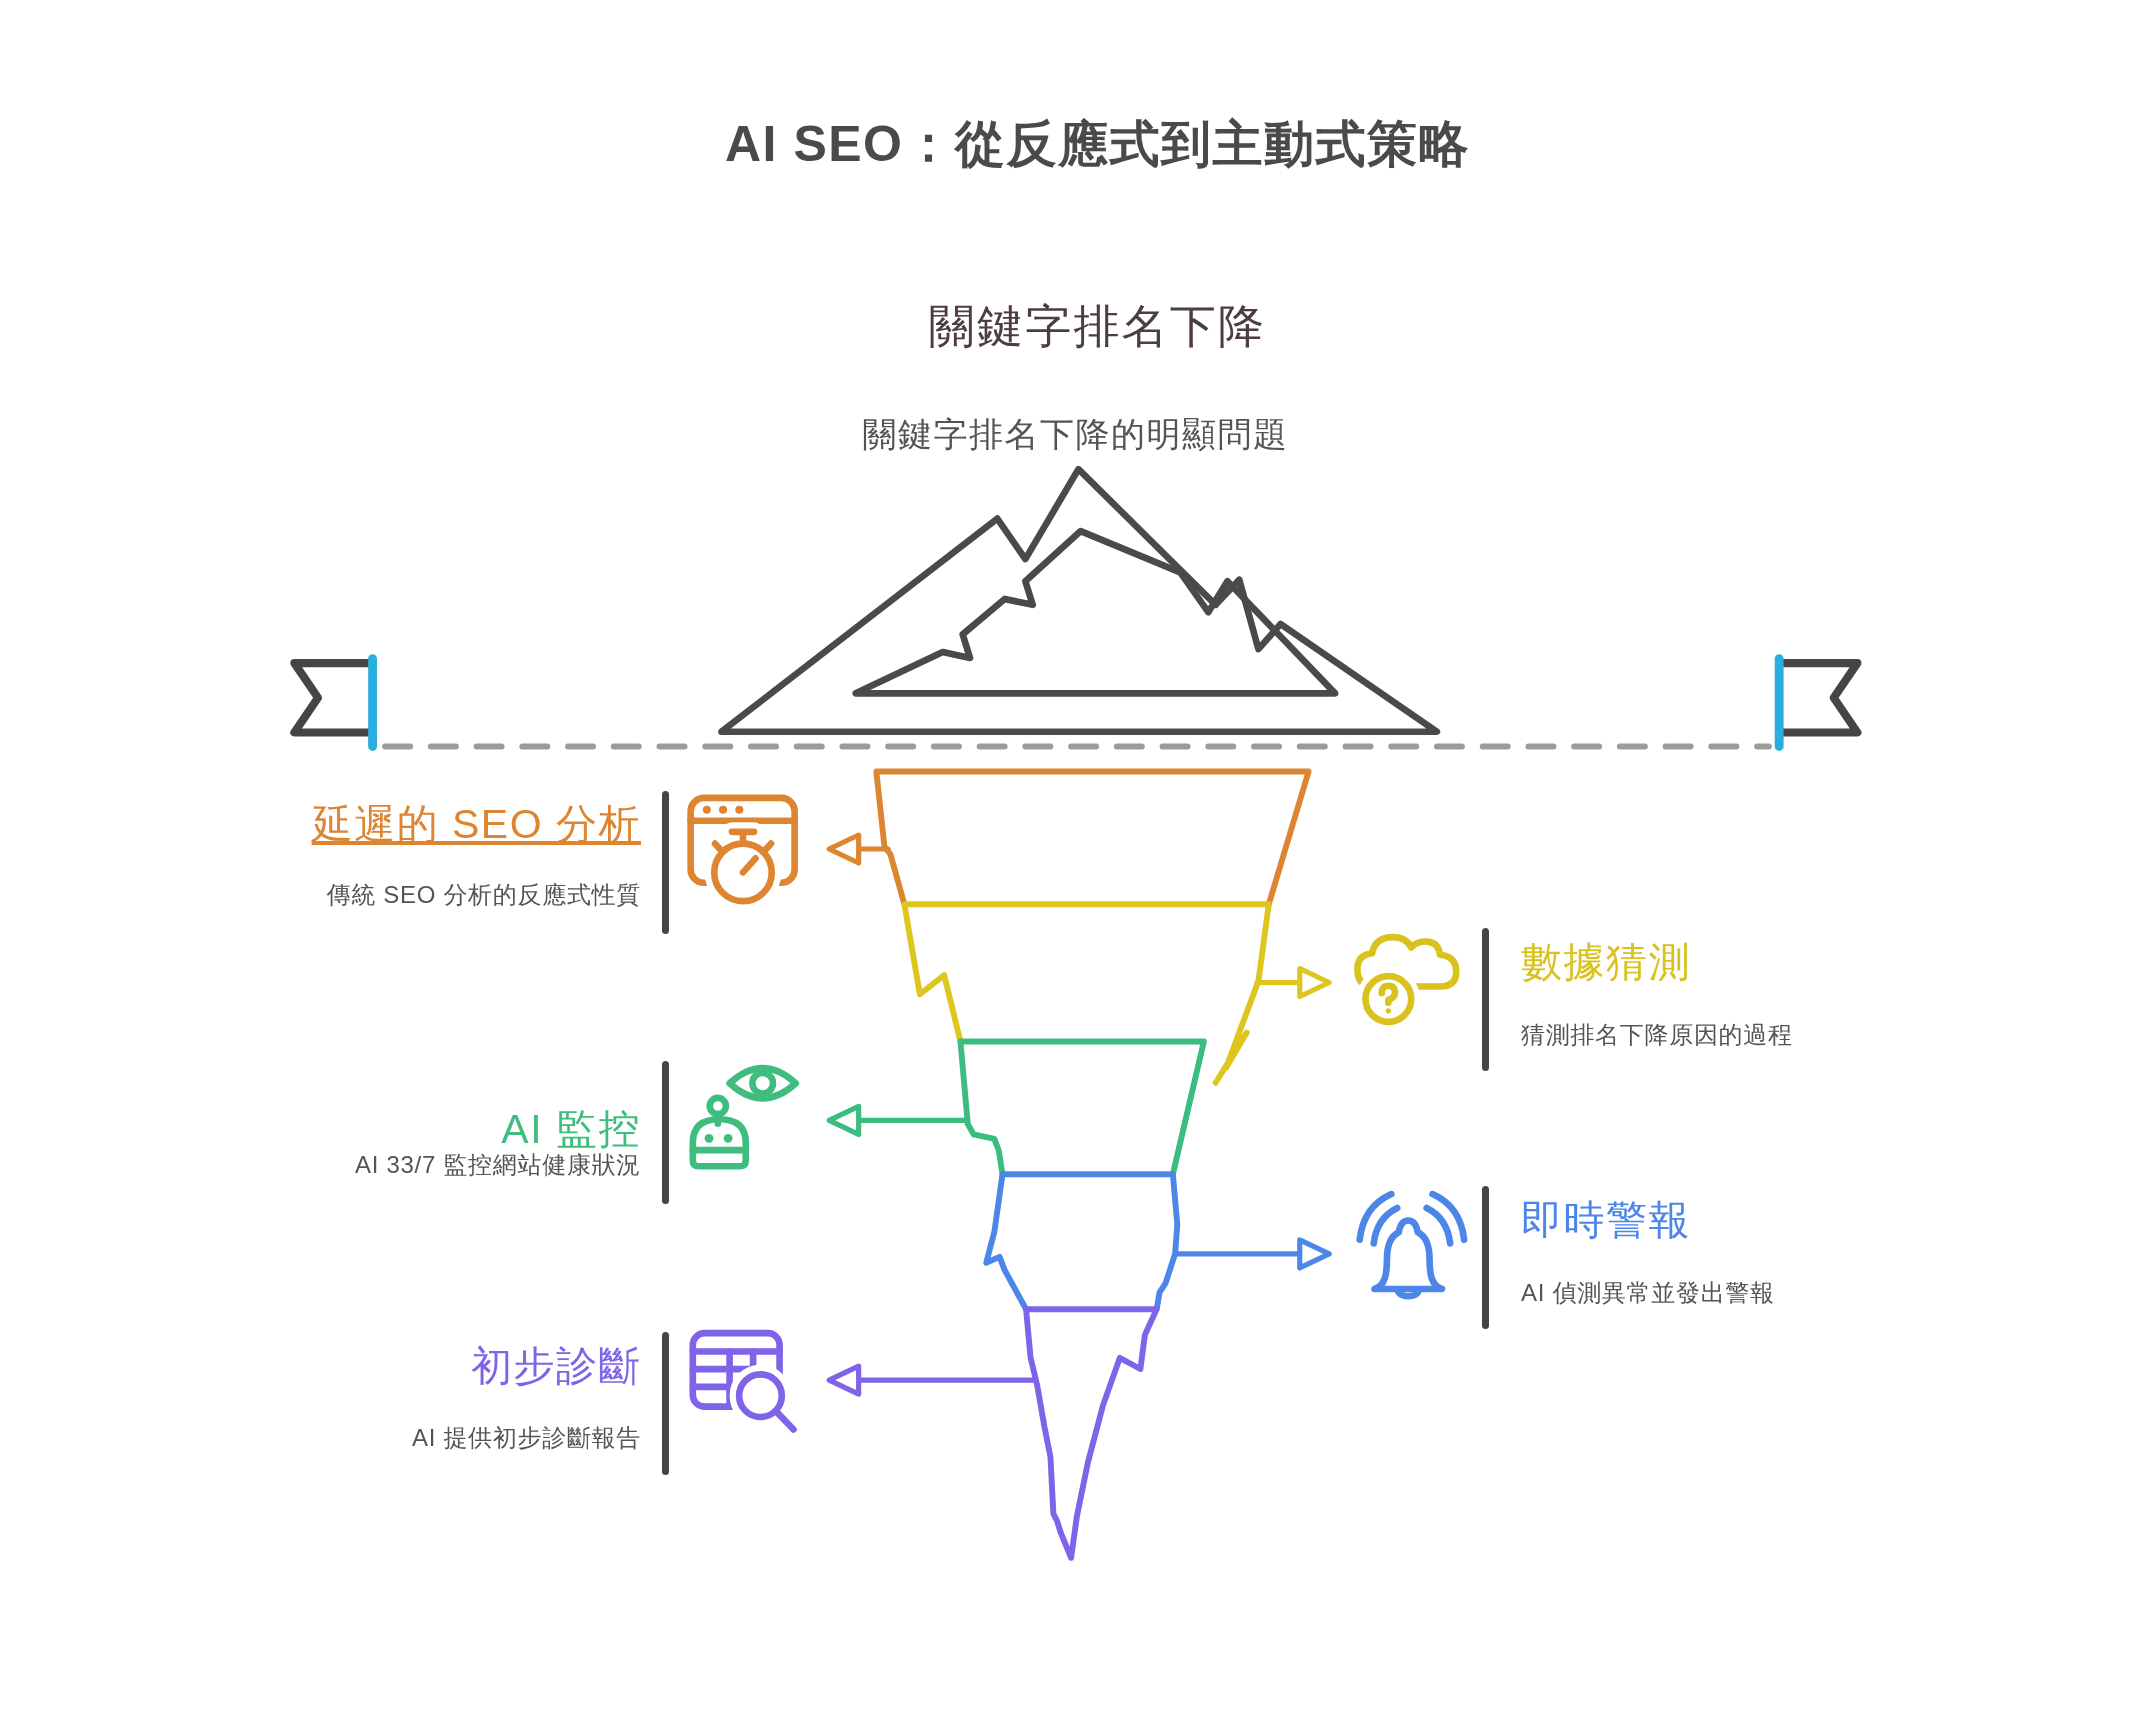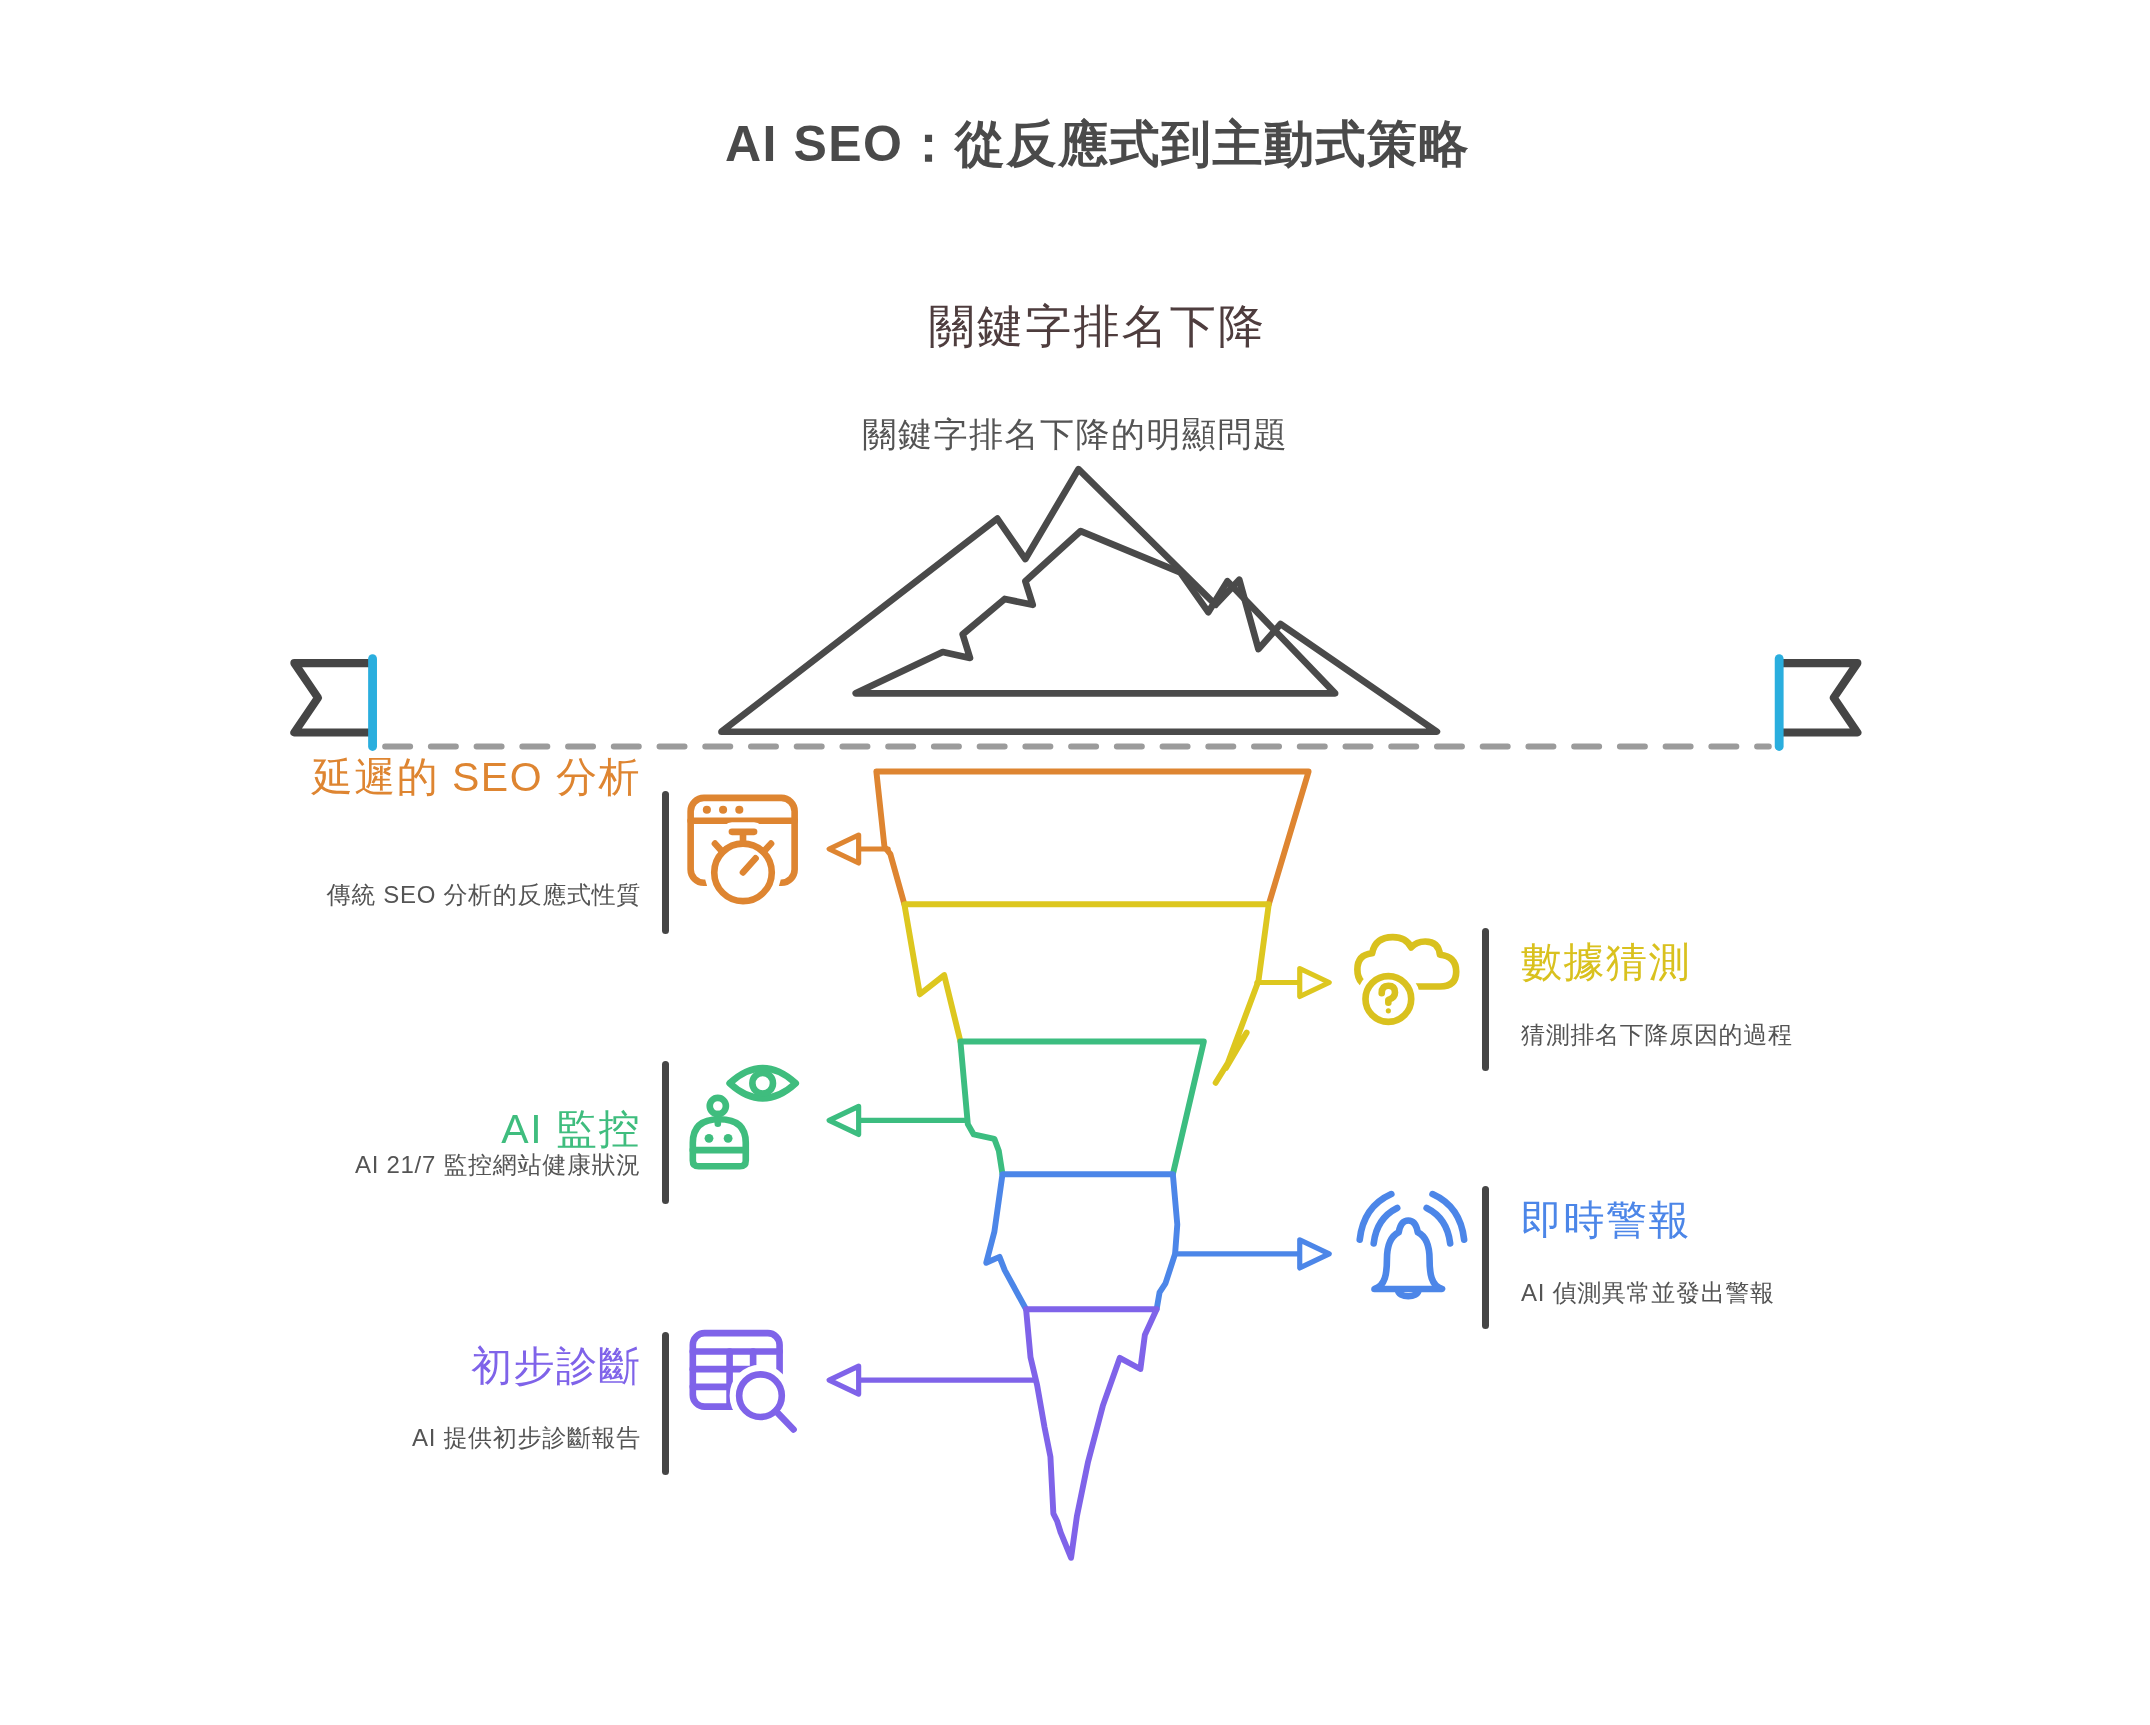--- a/index.html
+++ b/index.html
@@ -152,26 +152,26 @@
   <svg class="abs" style="left:1350px;top:1186px;" width="129" height="125" viewBox="0 0 175 170" fill="none" stroke="#4c86e8" stroke-width="9" stroke-linecap="round" stroke-linejoin="round">
     <path d="M 13 73 Q 18 28 56 11"></path>
     <path d="M 32 78 Q 36 44 64 30"></path>
     <path d="M 155 73 Q 150 28 112 11"></path>
     <path d="M 136 78 Q 132 44 104 30"></path>
     <path d="M 33 140 C 48 136 50 118 50 100 C 50 78 56 68 66 63 C 68 52 72 47 79 47 C 86 47 90 52 92 63 C 102 68 108 78 108 100 C 108 118 110 136 125 140 Z"></path>
     <path d="M 65 141 C 65 153 93 153 93 141"></path>
   </svg>
 
   <div class="abs divider" style="left:662px;top:791px;"></div>
-  <div class="abs lvl-title left-col t-orange" style="top:750px;">延遲的 SEO 分析</div>
+  <div class="abs lvl-title left-col t-orange" style="top:797px;text-decoration:underline;">延遲的 SEO 分析</div>
   <div class="abs lvl-desc left-col" style="top:879px;">傳統 SEO 分析的反應式性質</div>
 
   <div class="abs divider" style="left:662px;top:1061px;"></div>
   <div class="abs lvl-title left-col t-green" style="top:1102px;">AI 監控</div>
-  <div class="abs lvl-desc left-col" style="top:1149px;">AI 21/7 監控網站健康狀況</div>
+  <div class="abs lvl-desc left-col" style="top:1149px;">AI 33/7 監控網站健康狀況</div>
 
   <div class="abs divider" style="left:662px;top:1332px;"></div>
   <div class="abs lvl-title left-col t-purple" style="top:1339px;">初步診斷</div>
   <div class="abs lvl-desc left-col" style="top:1422px;">AI 提供初步診斷報告</div>
 
   <div class="abs divider" style="left:1482px;top:928px;"></div>
   <div class="abs lvl-title right-col t-yellow" style="top:935px;">數據猜測</div>
   <div class="abs lvl-desc right-col" style="top:1019px;">猜測排名下降原因的過程</div>
 
   <div class="abs divider" style="left:1482px;top:1186px;"></div>

